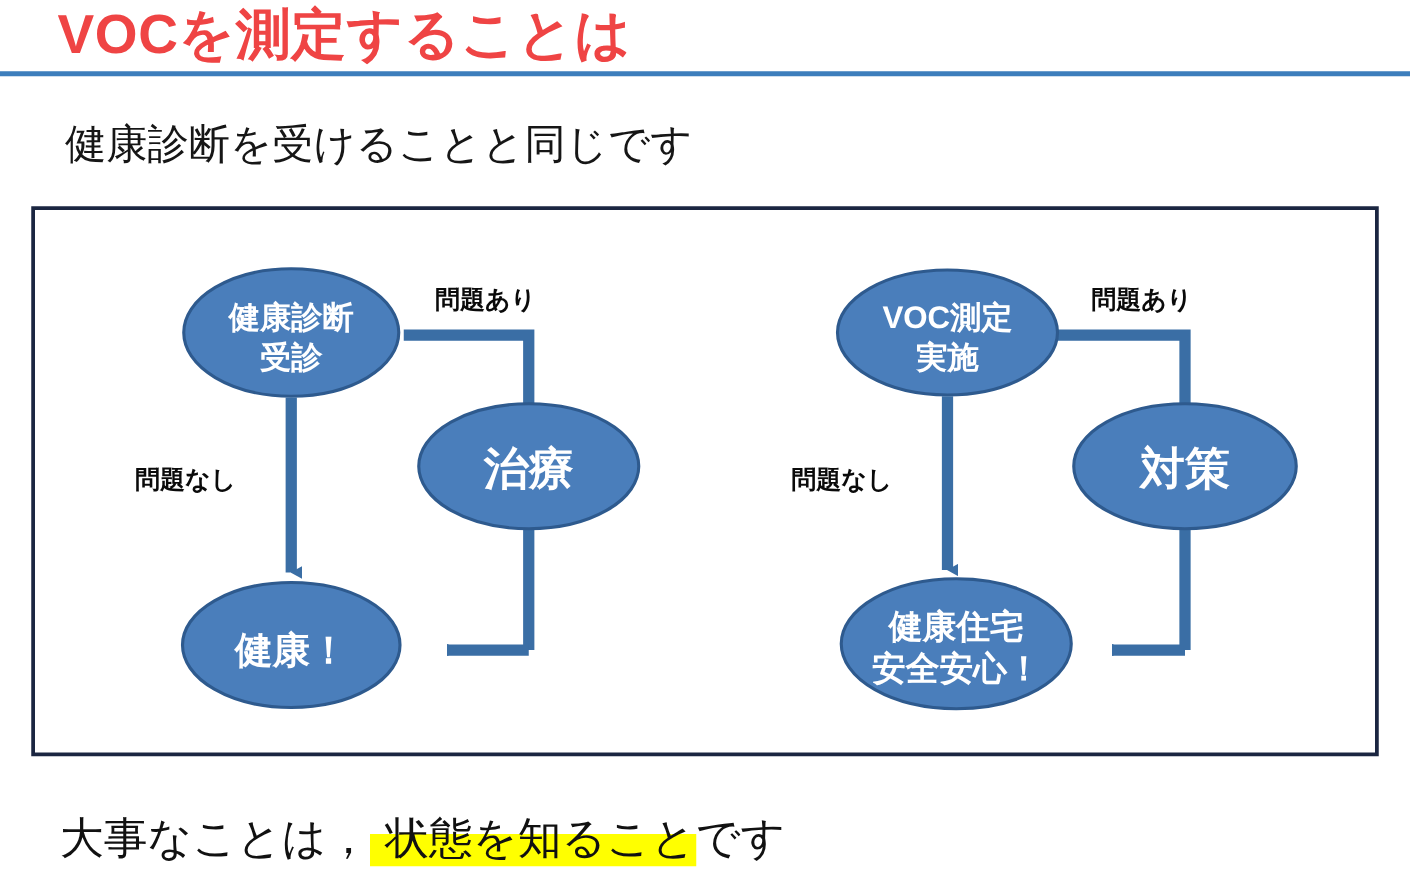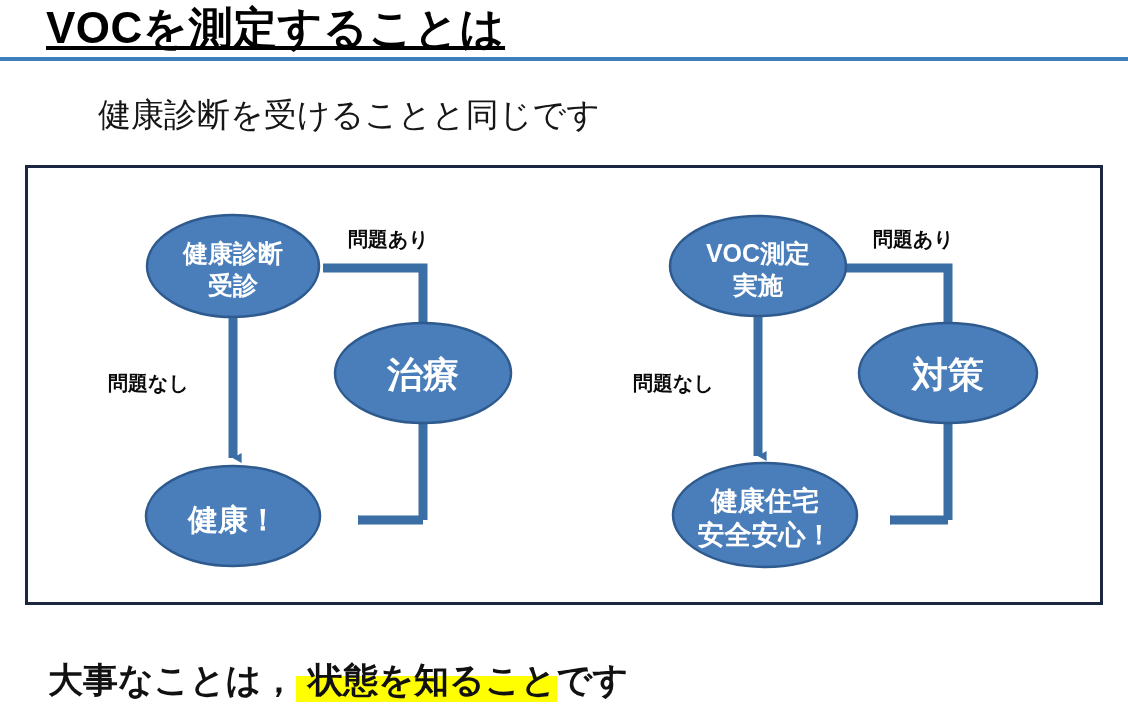--- a/index.html
+++ b/index.html
@@ -19,42 +19,40 @@
   
   #slide-title {
     position: absolute;
     left: 46px;
     top: 2px;
     font-size: 44px;
     font-weight: bold;
     letter-spacing: 0.5px;
     line-height: 52px;
     white-space: nowrap;
-    color: #000000;
-    text-decoration: underline;
+    color: #ef4444;
   }
   #title-rule {
     position: absolute;
     left: 0px;
     top: 57px;
     width: 1128px;
     height: 4px;
     background: #3d7ebc;
   }
 
   
   #slide-subtitle {
     position: absolute;
     left: 52px;
     top: 94px;
     font-size: 33px;
     line-height: 42px;
     white-space: nowrap;
     color: #161616;
-    margin-left: 46px;
   }
 
   
   #diagram-frame {
     position: absolute;
     left: 25px;
     top: 165px;
     width: 1078px;
     height: 440px;
     border: 3px solid #1b2641;
@@ -84,23 +82,22 @@
     font-size: 20px;
   }
 
   
   #slide-caption {
     position: absolute;
     left: 48px;
     top: 640px;
     height: 62px;
     display: flex;
-    align-items: flex-end;
+    align-items: center;
     white-space: nowrap;
-    font-weight: bold;
   }
   .cap-main {
     font-size: 35px;
     line-height: 44px;
     color: #111111;
   }
   .cap-hl {
     font-size: 35px;
     line-height: 44px;
     color: #111111;

